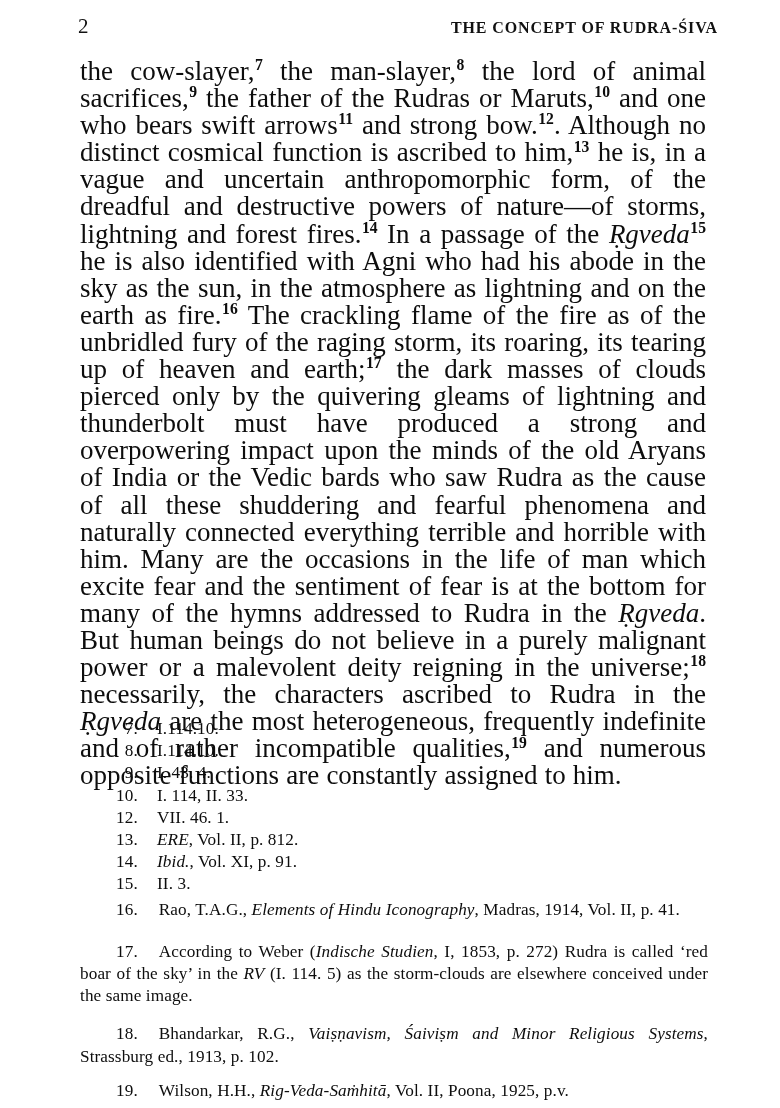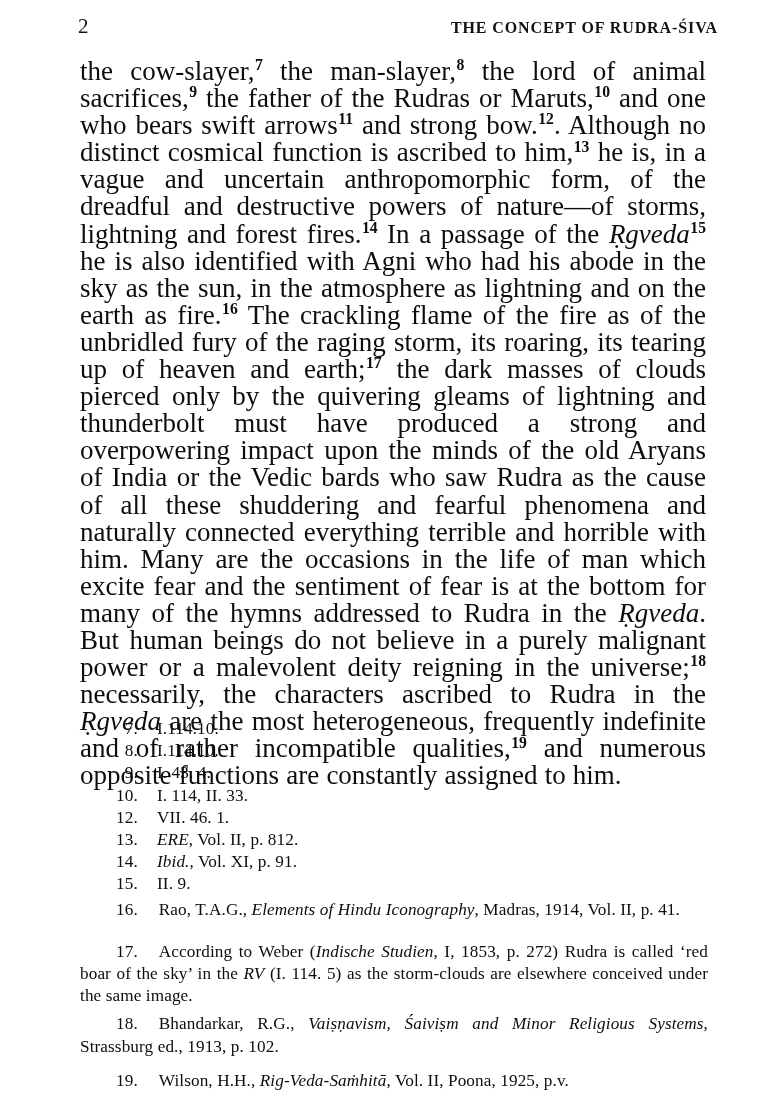--- a/index.html
+++ b/index.html
@@ -102,21 +102,21 @@
     text-align: justify;
     text-align-last: left;
     letter-spacing: 0.1px;
     white-space: normal;
   }
   .note-para .lead {
     padding-right: 21px;
   }
   .note-gap-16 { margin-top: 3px; }
   .note-gap-17 { margin-top: 20px; }
-  .note-gap-18 { margin-top: 6px; }
+  .note-gap-18 { margin-top: 16px; }
   .note-gap-19 { margin-top: 12px; }
 </style>
 </head>
 <body>
 
 <div class="page">
 
   <div class="header">
     <span class="folio">2</span>
     <span class="running-title">THE CONCEPT OF RUDRA-ŚIVA</span>
@@ -156,21 +156,21 @@
       <span class="note-text"><i class="it">ERE</i>, Vol. II, p. 812.</span>
     </div>
 
     <div class="note-row">
       <span class="note-num">14.</span>
       <span class="note-text"><i class="it">Ibid.</i>, Vol. XI, p. 91.</span>
     </div>
 
     <div class="note-row">
       <span class="note-num">15.</span>
-      <span class="note-text">II. 9.</span>
+      <span class="note-text">II. 3.</span>
     </div>
 
     <p class="note-para note-gap-16">
       <span class="lead">16.</span><span>Rao, T.A.G., <i class="it">Elements of Hindu Iconography</i>, Madras, 1914, Vol. II, p. 41.</span>
     </p>
 
     <p class="note-para note-gap-17">
       <span class="lead">17.</span><span>According to Weber (<i class="it">Indische Studien</i>, I, 1853, p. 272) Rudra is called ‘red boar of the sky’ in the <i class="it">RV</i> (I. 114. 5) as the storm-clouds are elsewhere conceived under the same image.</span>
     </p>
 

